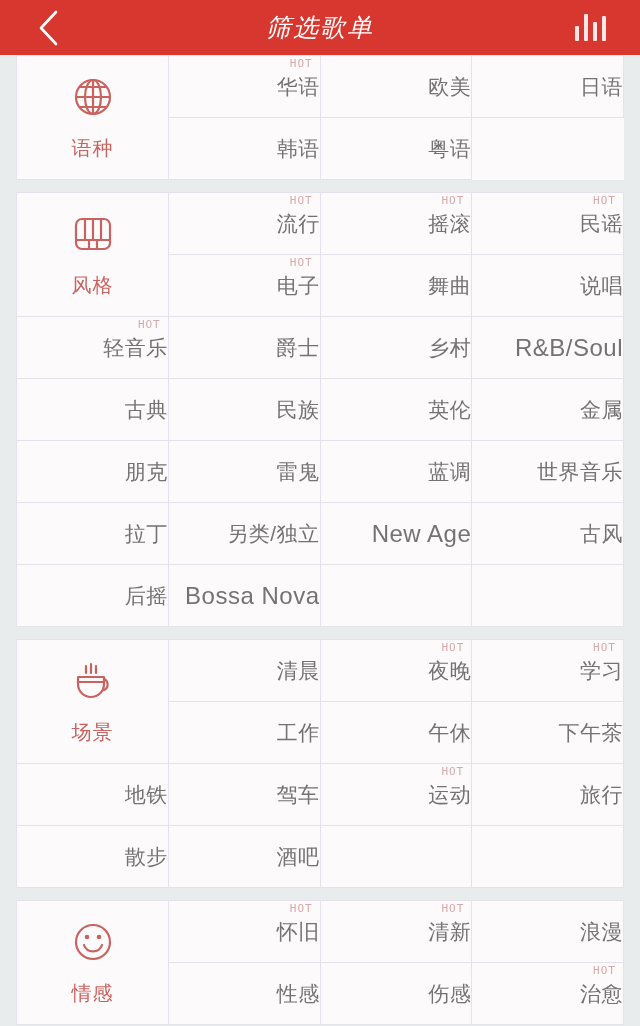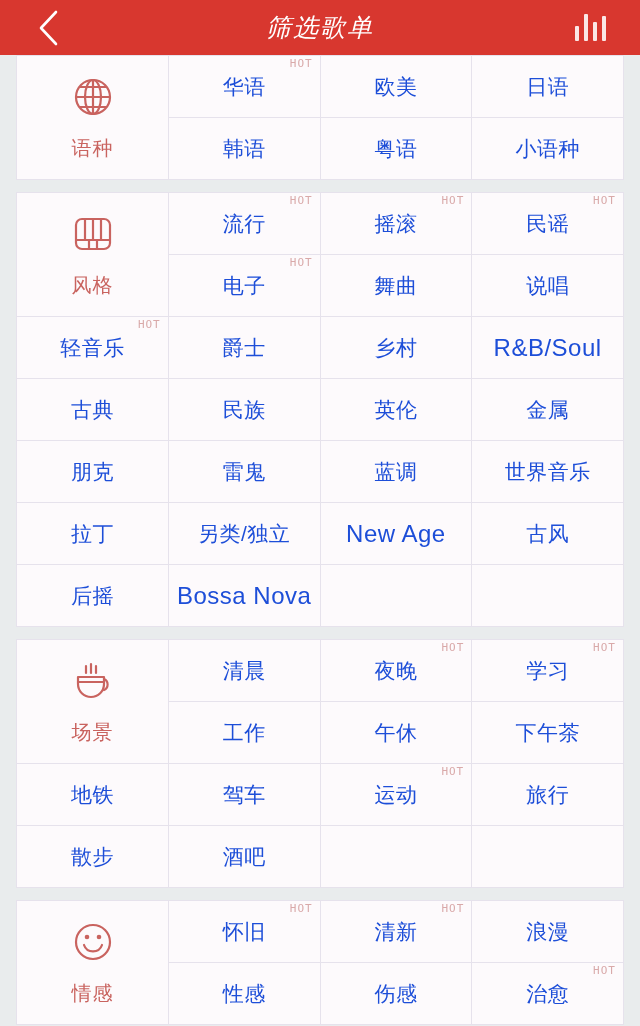--- a/index.html
+++ b/index.html
@@ -121,26 +121,26 @@
   }
   .cell {
     width: 33.3333%;
     height: 62px;
     box-sizing: border-box;
     border-right: 1px solid #e6e2ec;
     border-bottom: 1px solid #e6e2ec;
     position: relative;
     display: flex;
     align-items: center;
-    justify-content: center;
+    justify-content: flex-end;
     cursor: pointer;
   }
   .cell-label {
     font-size: 21px;
-    color: #1d4ed8;
+    color: #737373;
     letter-spacing: 0.5px;
   }
   .cell.latin .cell-label { font-size: 24px; }
   .cell.empty { cursor: default; }
   .hot {
     position: absolute;
     top: 2px;
     right: 7px;
     font-size: 11px;
     line-height: 12px;
@@ -207,23 +207,20 @@
             </div>
             <div class="cell">
               <span class="cell-label">日语</span>
             </div>
             <div class="cell">
               <span class="cell-label">韩语</span>
             </div>
             <div class="cell">
               <span class="cell-label">粤语</span>
             </div>
-            <div class="cell">
-              <span class="cell-label">小语种</span>
-            </div>
           </div>
         </div>
       </div>
     </div>
     <div class="section">
       <div class="section-body">
         <div class="top-part">
           <div class="cat-cell">
             <span class="cat-icon"><svg width="48" height="48" viewBox="0 0 48 48" aria-hidden="true">
                 <rect x="7" y="9" width="34" height="30" rx="6" fill="none" stroke="#c9635f" stroke-width="2.2" stroke-linecap="round" stroke-linejoin="round"></rect>

